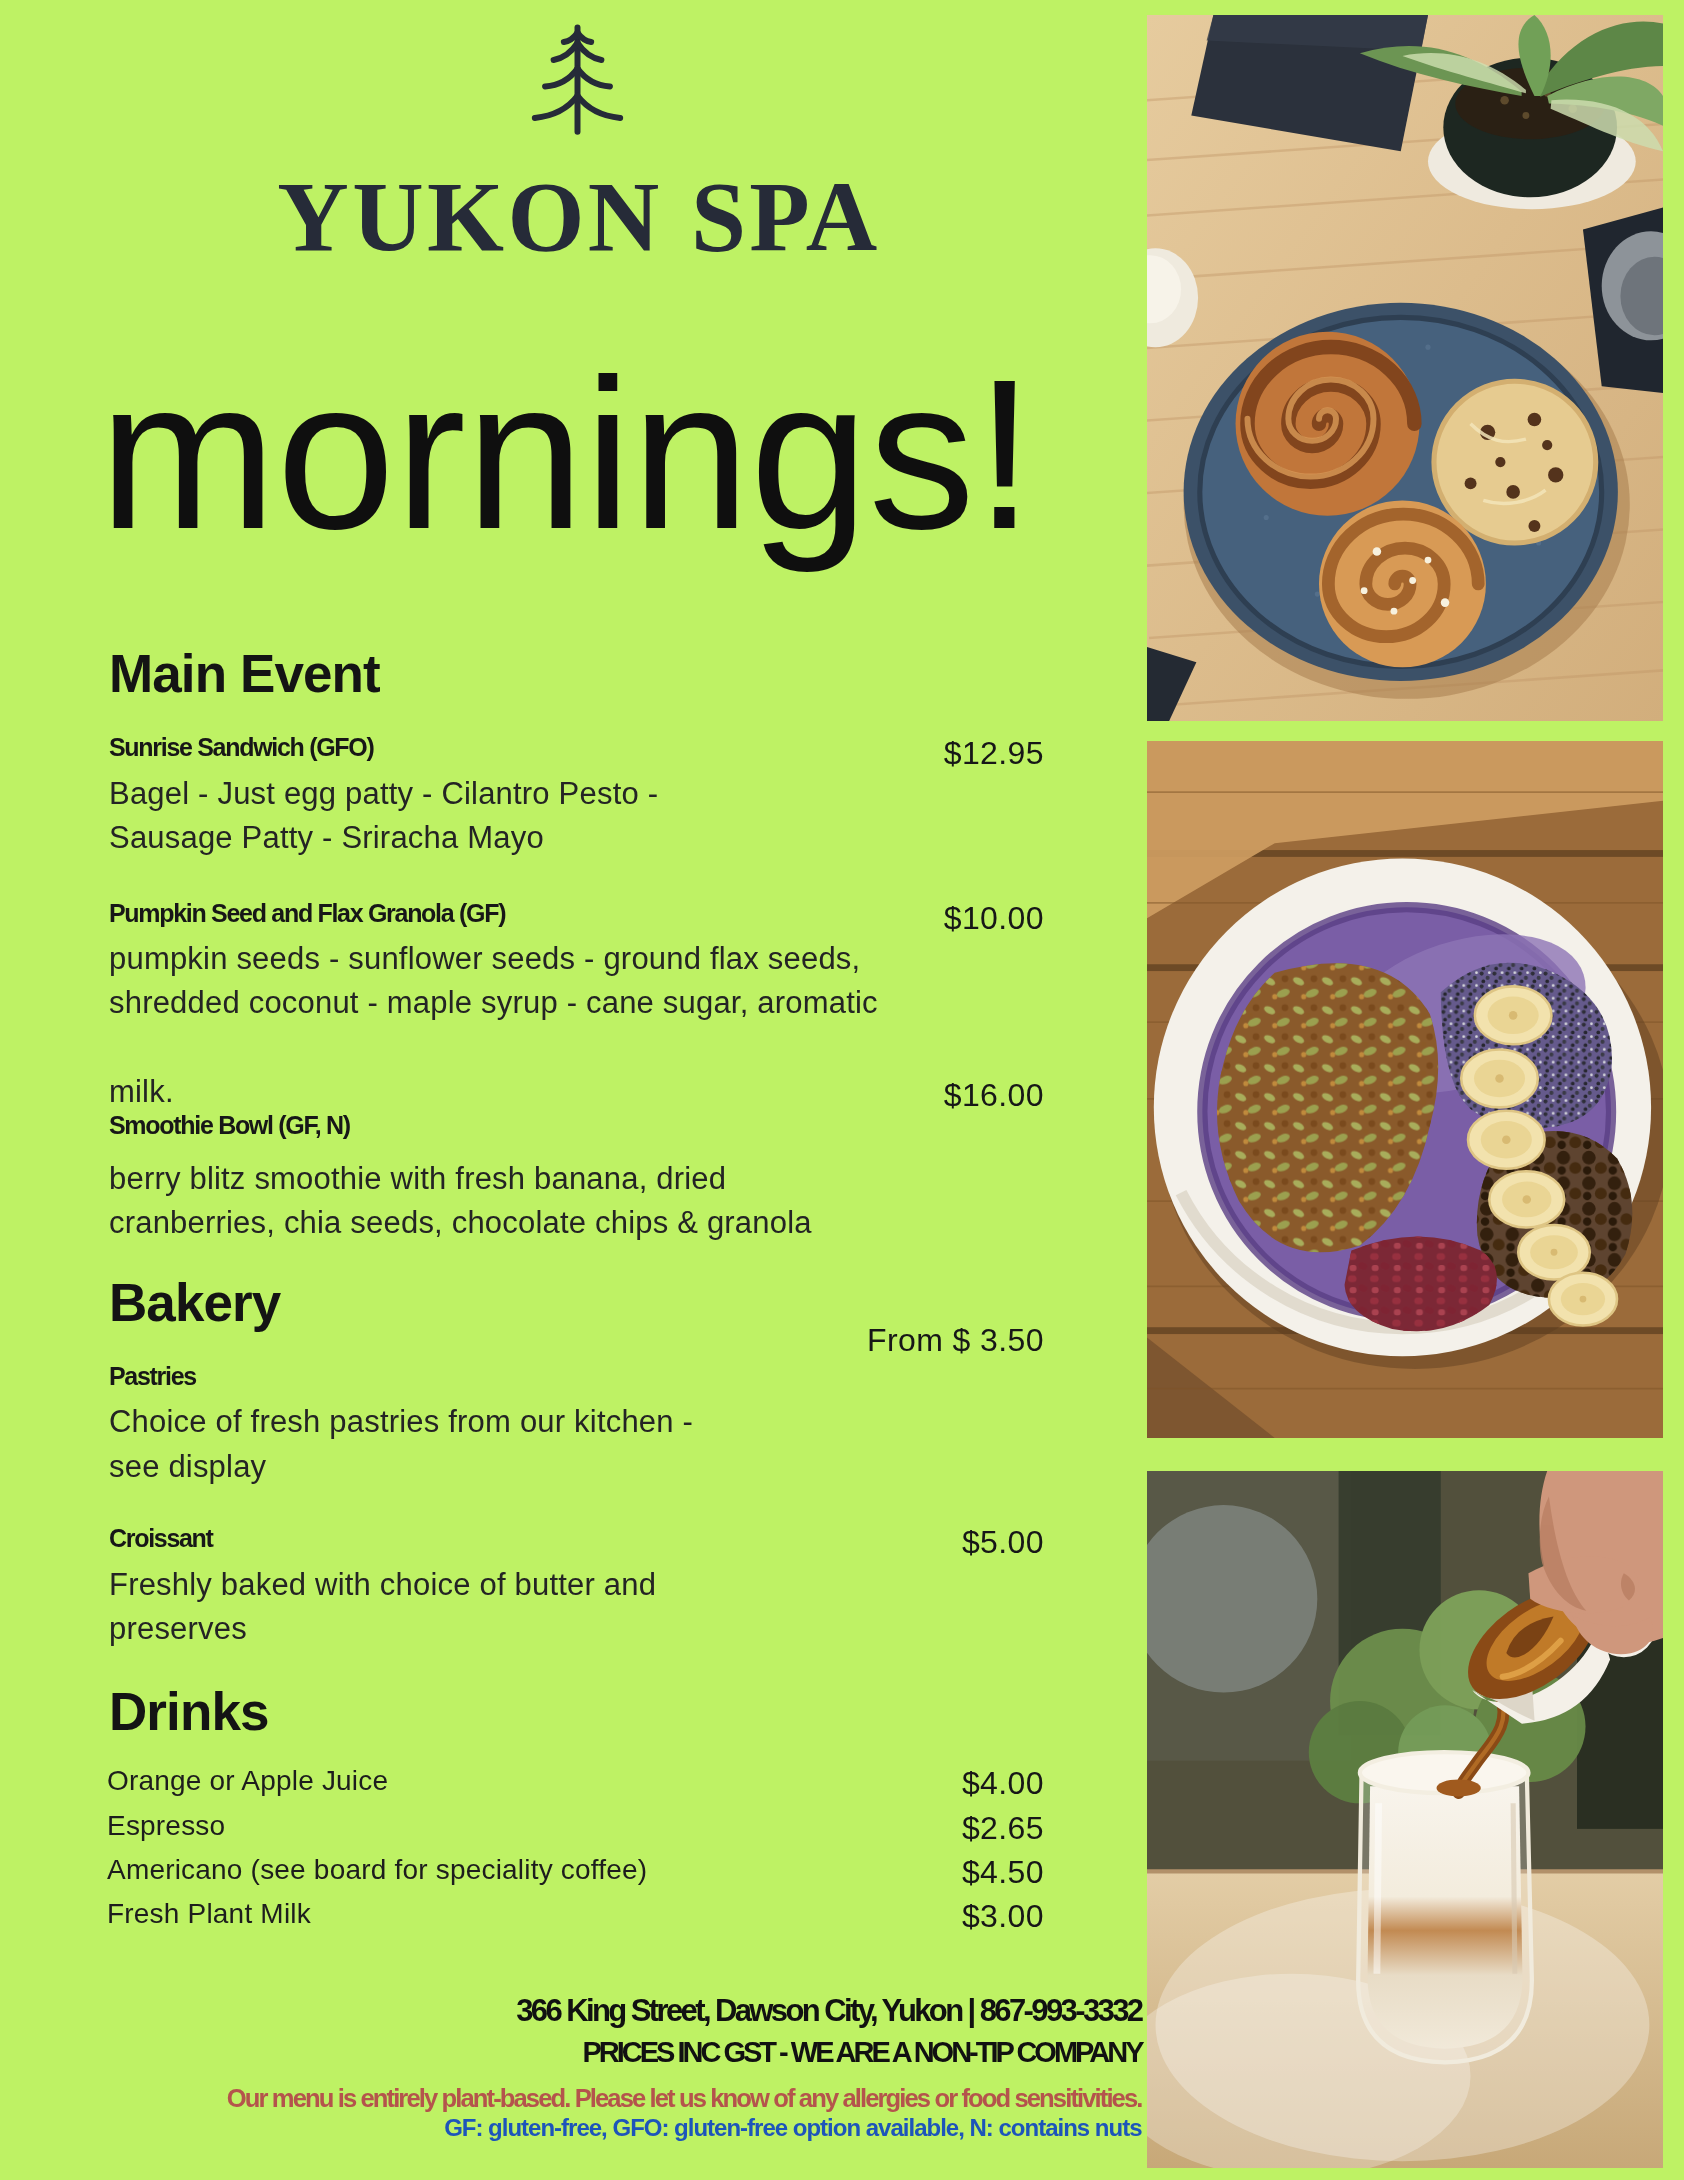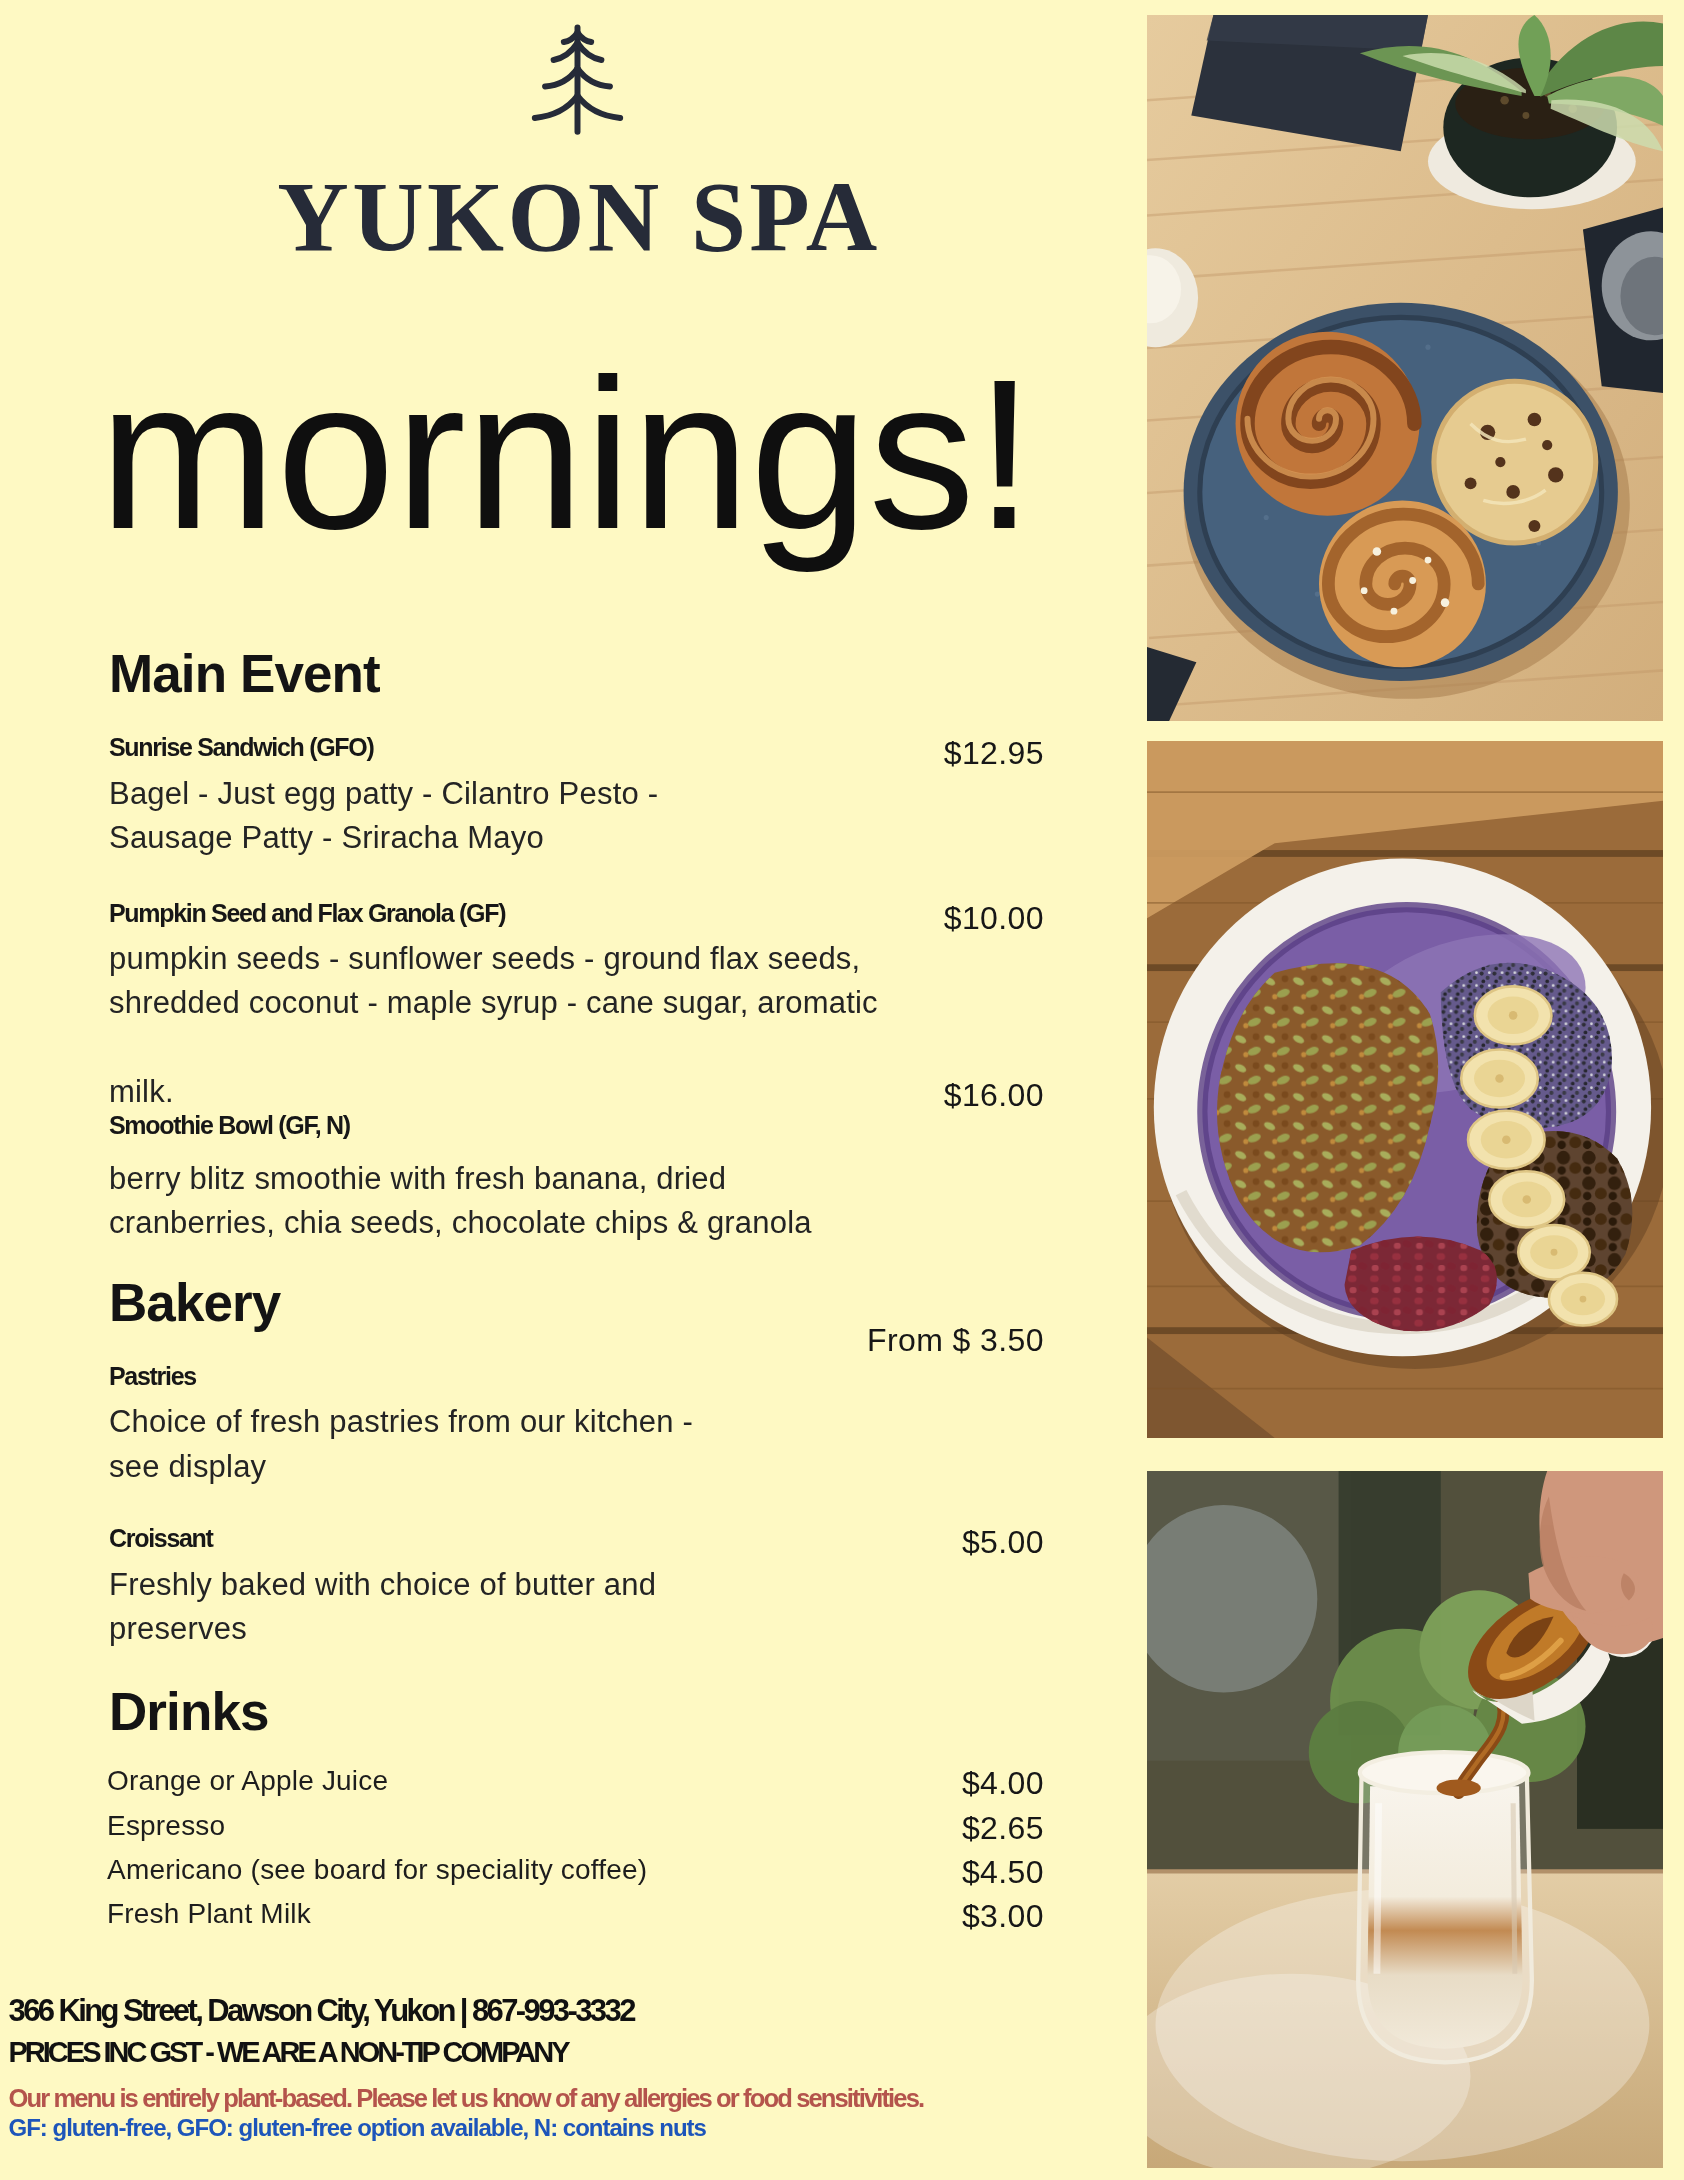--- a/index.html
+++ b/index.html
@@ -3,21 +3,21 @@
 <meta charset="utf-8">
 <style>
   html,body{margin:0;padding:0;}
   body{
     width:1685px;height:2181px;
     background:#faf6e9;
     font-family:"Liberation Sans", sans-serif;
     position:relative;
     overflow:hidden;
   }
-  .page{position:absolute;left:0;top:0;width:1685px;height:2181px;background:#fef9c3;}
+  .page{position:absolute;left:0;top:0;width:1685px;height:2181px;background:#bef264;}
   .abs{position:absolute;}
   .brand-wrap{left:0;top:167px;width:1158px;text-align:center;}
   .brand{
     font-family:"Liberation Serif", serif;
     font-weight:700;font-size:99px;line-height:1;
     letter-spacing:3.4px;color:#262b38;white-space:nowrap;
   }
   .page-title{
     left:99px;top:348px;
     font-size:213px;line-height:1;font-weight:400;
@@ -41,21 +41,21 @@
   .price{
     right:641px;
     font-weight:400;font-size:32px;line-height:1;
     letter-spacing:0.4px;color:#171717;white-space:nowrap;text-align:right;
   }
   .drink{
     left:107px;
     font-weight:400;font-size:28px;line-height:1;
     letter-spacing:0.2px;color:#1d1d1d;white-space:nowrap;
   }
-  .footer-line{white-space:nowrap;text-align:left;left:8.5px;width:1133px;}
+  .footer-line{white-space:nowrap;text-align:right;left:8.5px;width:1133px;}
   .f-addr{font-weight:700;font-size:31px;letter-spacing:-2.6px;color:#111;}
   .f-policy{font-weight:700;font-size:29px;letter-spacing:-3px;color:#111;}
   .f-red{font-weight:700;font-size:25.6px;letter-spacing:-1.9px;color:#b4544c;}
   .f-blue{font-weight:700;font-size:24px;letter-spacing:-1px;color:#1d55ba;}
   .photo{
     position:absolute;left:1147px;width:516px;overflow:hidden;
     background:#d9bd93;
   }
   .photo svg{display:block;width:100%;height:100%;}
 </style>

